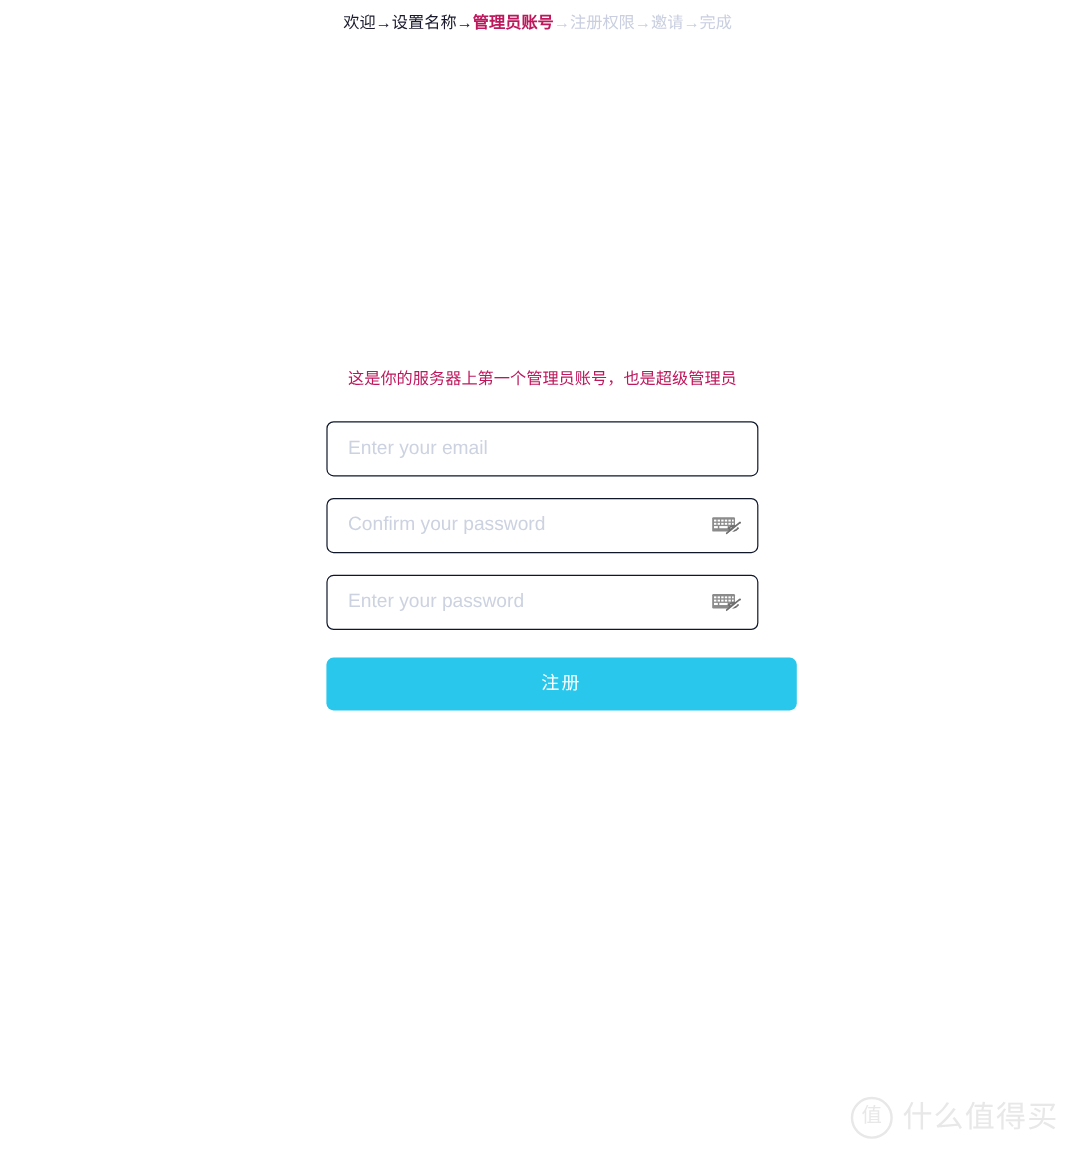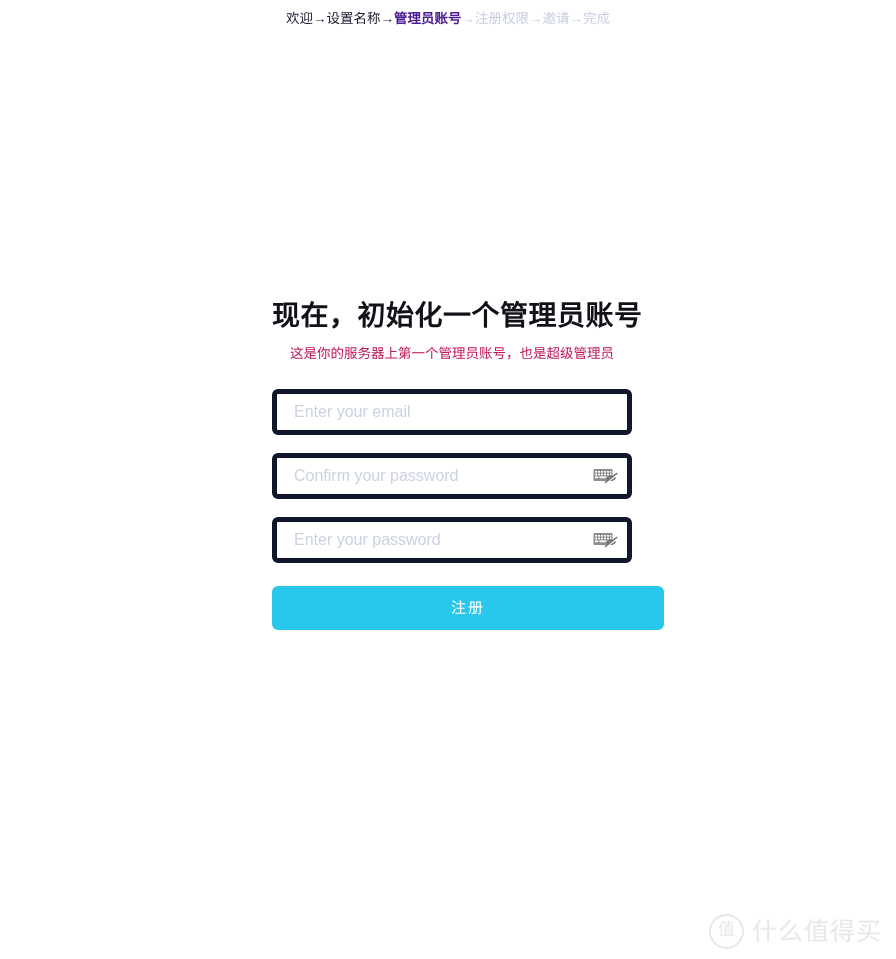--- a/index.html
+++ b/index.html
@@ -25,21 +25,21 @@
     font-size: 13.5px;
     line-height: 20px;
     white-space: nowrap;
     letter-spacing: 0px;
   }
   .bc-done {
     color: #1a1a2e;
     text-align: center;
   }
   .bc-current {
-    color: #4c1d95;
+    color: #be185d;
     font-weight: bold;
   }
   .bc-upcoming {
     color: #c9cfe0;
   }
 
   
   .wrap {
     position: absolute;
     left: 0;
@@ -81,21 +81,21 @@
     position: relative;
     width: 360px;
     height: 46px;
     margin-bottom: 18px;
     box-sizing: border-box;
   }
   .field input {
     width: 100%;
     height: 46px;
     box-sizing: border-box;
-    border: 5px solid #0f172a;
+    border: 1px solid #0f172a;
     border-radius: 6px;
     background: #ffffff;
     padding: 0 44px 0 17px;
     font-size: 16px;
     font-family: "Liberation Sans", "DejaVu Sans", sans-serif;
     color: #a21caf;
     outline: none;
   }
   .field input::placeholder {
     color: #ccd2e0;
@@ -170,21 +170,20 @@
 </head>
 <body>
 
 <div class="breadcrumb">
   <span class="bc-done">欢迎→设置名称→</span><span class="bc-current">管理员账号</span><span class="bc-upcoming">→注册权限→邀请→完成</span>
 </div>
 
 <div class="wrap">
   <div class="card">
 
-    <h1 class="title">现在，初始化一个管理员账号</h1>
 
     <p class="subtitle">这是你的服务器上第一个管理员账号，也是超级管理员</p>
 
     <div class="form">
 
       <div class="field">
         <input type="text" placeholder="Enter your email" style="">
       </div>
 
       <div class="field">

